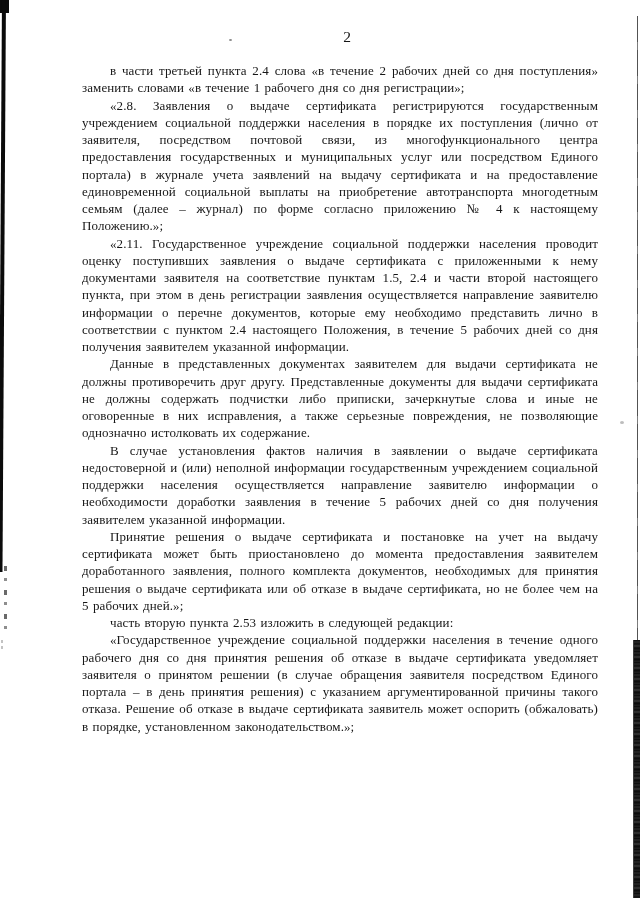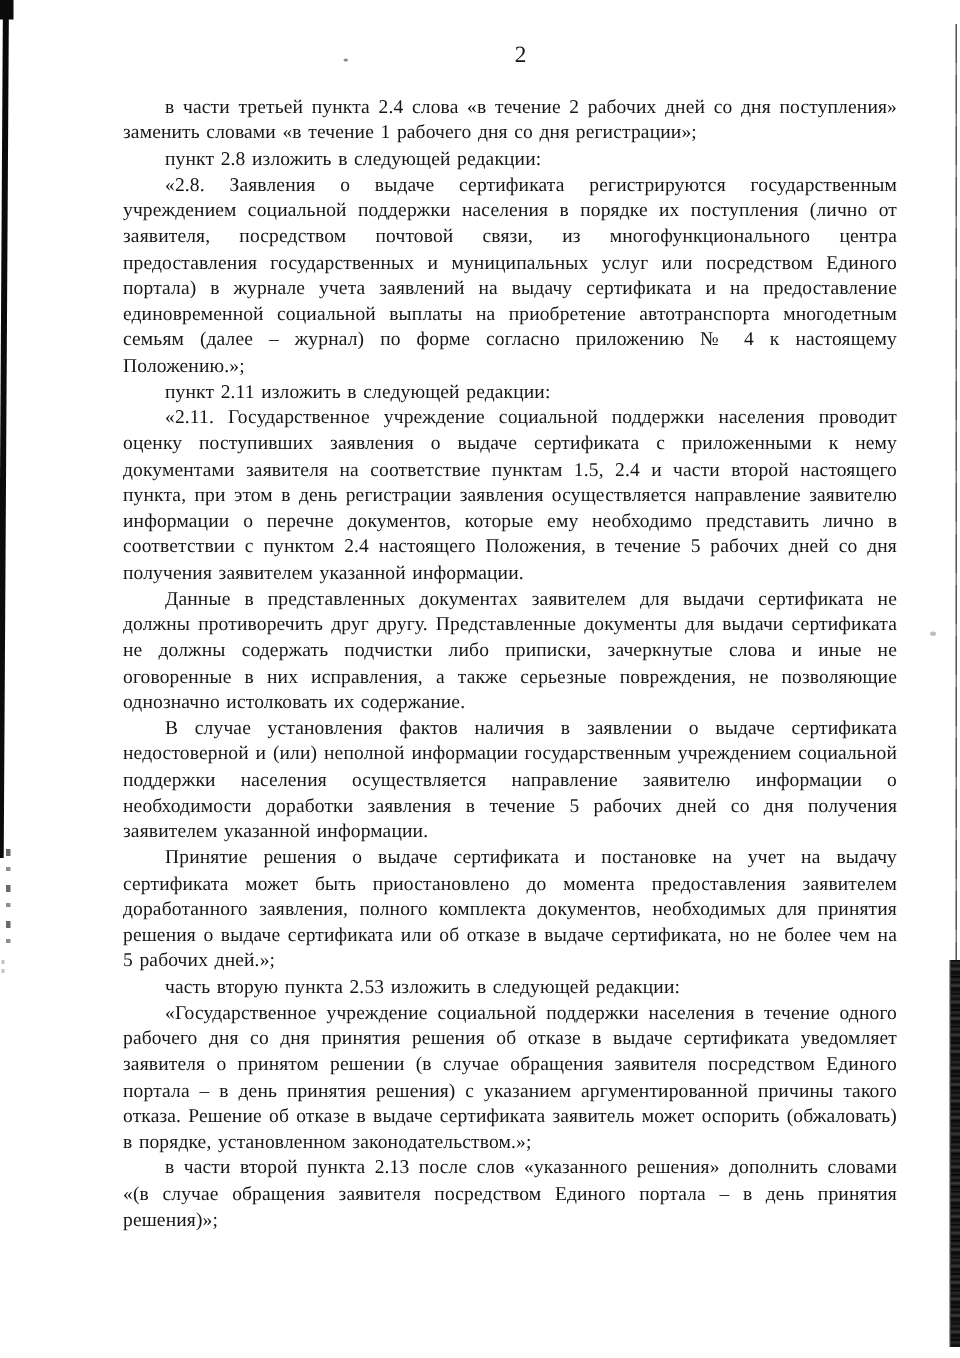--- a/index.html
+++ b/index.html
@@ -128,25 +128,22 @@
   <div class="edge-right-line"></div>
   <div class="edge-right-strip"></div>
   <div class="speck-a"></div>
   <div class="speck-b"></div>
   <div class="speck-c"></div>
 
   <div class="page-number">2</div>
 
   <div class="text-block">
     <p>в части третьей пункта 2.4 слова «в течение 2 рабочих дней со дня поступления» заменить словами «в течение 1 рабочего дня со дня регистрации»;</p>
-    <p>пункт 2.8 изложить в следующей редакции:</p>
     <p>«2.8. Заявления о выдаче сертификата регистрируются государственным учреждением социальной поддержки населения в порядке их поступления (лично от заявителя, посредством почтовой связи, из многофункционального центра предоставления государственных и муниципальных услуг или посредством Единого портала) в журнале учета заявлений на выдачу сертификата и на предоставление единовременной социальной выплаты на приобретение автотранспорта многодетным семьям (далее – журнал) по форме согласно приложению № 4 к настоящему Положению.»;</p>
-    <p>пункт 2.11 изложить в следующей редакции:</p>
     <p>«2.11. Государственное учреждение социальной поддержки населения проводит оценку поступивших заявления о выдаче сертификата с приложенными к нему документами заявителя на соответствие пунктам 1.5, 2.4 и части второй настоящего пункта, при этом в день регистрации заявления осуществляется направление заявителю информации о перечне документов, которые ему необходимо представить лично в соответствии с пунктом 2.4 настоящего Положения, в течение 5 рабочих дней со дня получения заявителем указанной информации.</p>
     <p>Данные в представленных документах заявителем для выдачи сертификата не должны противоречить друг другу. Представленные документы для выдачи сертификата не должны содержать подчистки либо приписки, зачеркнутые слова и иные не оговоренные в них исправления, а также серьезные повреждения, не позволяющие однозначно истолковать их содержание.</p>
     <p>В случае установления фактов наличия в заявлении о выдаче сертификата недостоверной и (или) неполной информации государственным учреждением социальной поддержки населения осуществляется направление заявителю информации о необходимости доработки заявления в течение 5 рабочих дней со дня получения заявителем указанной информации.</p>
     <p>Принятие решения о выдаче сертификата и постановке на учет на выдачу сертификата может быть приостановлено до момента предоставления заявителем доработанного заявления, полного комплекта документов, необходимых для принятия решения о выдаче сертификата или об отказе в выдаче сертификата, но не более чем на 5 рабочих дней.»;</p>
     <p>часть вторую пункта 2.53 изложить в следующей редакции:</p>
     <p>«Государственное учреждение социальной поддержки населения в течение одного рабочего дня со дня принятия решения об отказе в выдаче сертификата уведомляет заявителя о принятом решении (в случае обращения заявителя посредством Единого портала – в день принятия решения) с указанием аргументированной причины такого отказа. Решение об отказе в выдаче сертификата заявитель может оспорить (обжаловать) в порядке, установленном законодательством.»;</p>
-    <p>в части второй пункта 2.13 после слов «указанного решения» дополнить словами «(в случае обращения заявителя посредством Единого портала – в день принятия решения)»;</p>
   </div>
 
 </div>
 
 </body></html>

